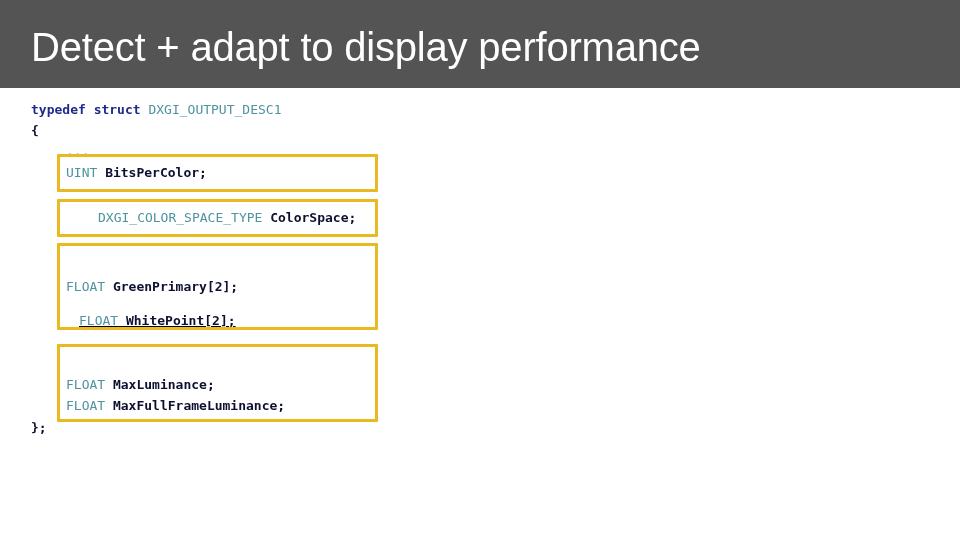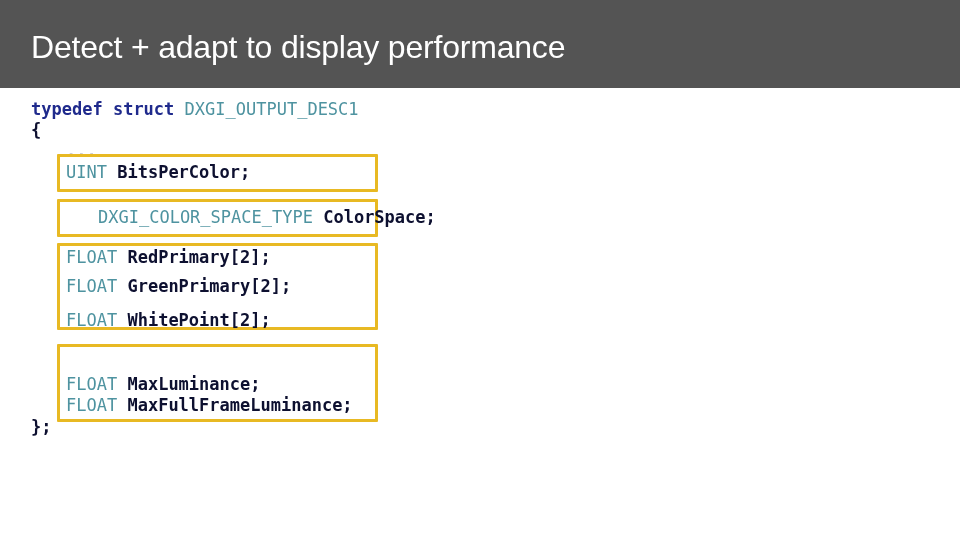--- a/index.html
+++ b/index.html
@@ -22,40 +22,40 @@
     top: 0;
     width: 960px;
     height: 88px;
     background: #545454;
   }
   #title-text {
     position: absolute;
     left: 31px;
     top: 24px;
     font-family: "Liberation Sans", sans-serif;
-    font-size: 32px;
+    font-size: 40px;
     font-weight: 300;
     letter-spacing: -0.2px;
     color: #ffffff;
     white-space: nowrap;
     line-height: 46px;
   }
 
   
   #code-area {
     position: absolute;
     left: 0;
     top: 88px;
     width: 960px;
     height: 452px;
   }
   .code-line {
     position: absolute;
     font-family: "DejaVu Sans Mono", "Liberation Mono", monospace;
-    font-size: 17px;
+    font-size: 13px;
     line-height: 21px;
     white-space: pre;
     letter-spacing: 0px;
   }
   .kw      { color: #1f2a8c; font-weight: bold; }   
   .type    { color: #4e93a0; }                       
   .ident   { color: #0d1030; font-weight: bold; margin-top: 10px; }    
   .punct   { color: #0d1030; font-weight: bold; }    
   .ellip   { color: #0d1030; font-weight: bold; }    
 
@@ -83,23 +83,22 @@
 
   <div class="code-line ellip" style="left:66px; top:53px;">...</div>
 
   <div class="hl-box" style="left:57px; top:66px; width:321px; height:38px;"></div>
   <div class="code-line" style="left:66px; top:74px;"><span class="type">UINT</span><span> </span><span class="ident">BitsPerColor;</span></div>
 
   <div class="hl-box" style="left:57px; top:111px; width:321px; height:38px;"></div>
   <div class="code-line" style="left:66px; top:119px;padding-left:32px;"><span class="type">DXGI_COLOR_SPACE_TYPE</span><span> </span><span class="ident">ColorSpace;</span></div>
 
   <div class="hl-box" style="left:57px; top:155px; width:321px; height:87px;"></div>
-  <div class="code-line" style="left:66px; top:159px;"><span class="type">FLOAT</span><span> </span><span class="ident">RedPrimary[2];</span></div>
   <div class="code-line" style="left:66px; top:188px;"><span class="type">FLOAT</span><span> </span><span class="ident">GreenPrimary[2];</span></div>
-  <div class="code-line" style="left:66px; top:222px;"><span class="type">FLOAT</span><span> </span><span class="ident">WhitePoint[2];</span></div>
+  <div class="code-line" style="left:79px; top:222px;text-decoration:underline;"><span class="type">FLOAT</span><span> </span><span class="ident">WhitePoint[2];</span></div>
 
   <div class="hl-box" style="left:57px; top:256px; width:321px; height:78px;"></div>
   <div class="code-line" style="left:66px; top:286px;text-align:right;"><span class="type">FLOAT</span><span> </span><span class="ident">MaxLuminance;</span></div>
   <div class="code-line" style="left:66px; top:307px;"><span class="type">FLOAT</span><span> </span><span class="ident">MaxFullFrameLuminance;</span></div>
 
   <div class="code-line punct" style="left:31px; top:329px;">};</div>
 
 </div>
 
 </body></html>

